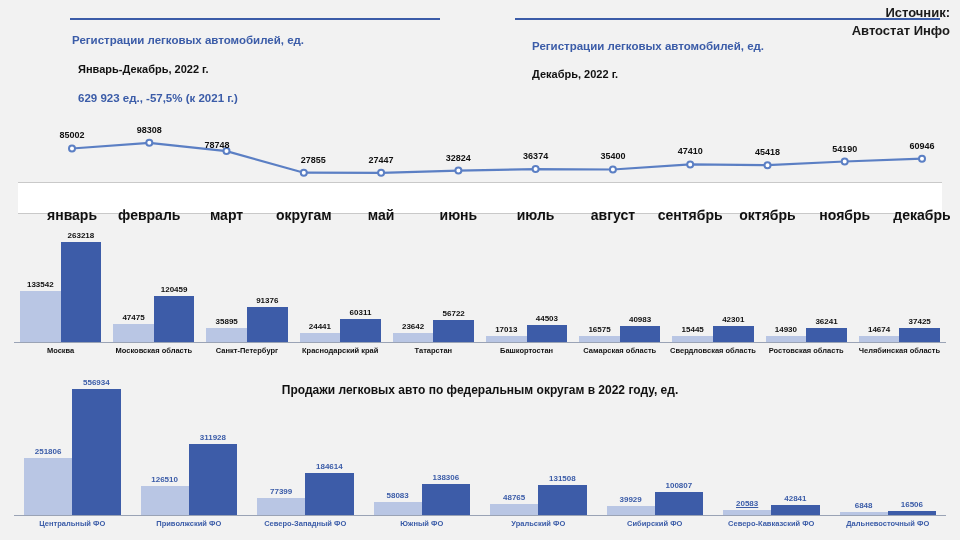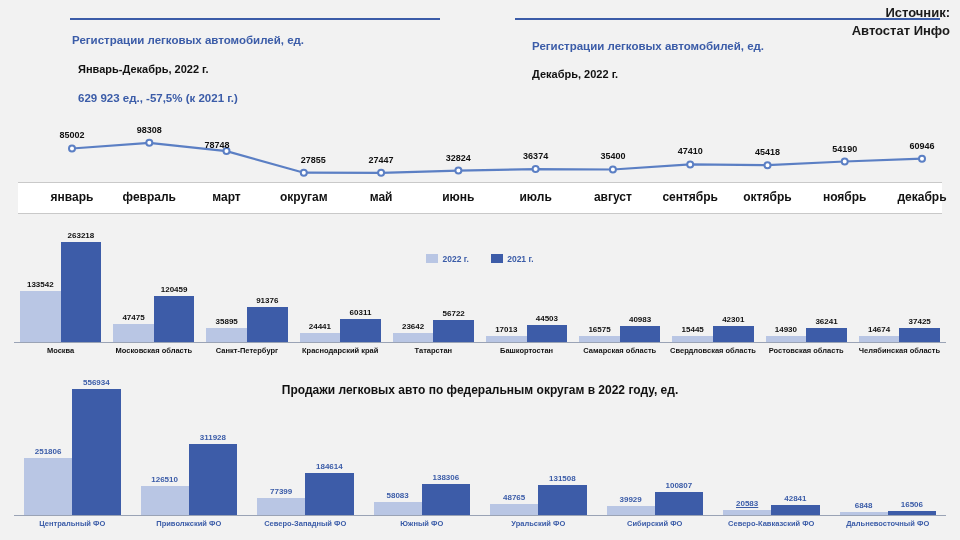--- a/index.html
+++ b/index.html
@@ -29,21 +29,21 @@
   
   .linewrap{position:absolute;left:0;top:118px;width:960px;height:100px;}
   .linewrap svg{display:block;}
   .lbl-pt{position:absolute;font-size:9px;font-weight:bold;color:#111;white-space:nowrap;}
 
   .axisband{
     position:absolute;left:18px;top:182px;width:924px;height:30px;
     background:#ffffff;border-top:1px solid #c9c9c9;border-bottom:1px solid #c9c9c9;
   }
   .mlabel{
-    position:absolute;top:190px;font-size:12px;font-weight:bold;color:#111;
+    position:absolute;top:207px;font-size:14px;font-weight:bold;color:#111;
     text-align:center;
   }
 
   
   .sec-title{
     position:absolute;width:960px;text-align:center;
     font-size:12px;font-weight:bold;color:#111;
   }
 
   
@@ -131,28 +131,20 @@
       <div class="mlabel" style="left: 343.091px; width: 76px;">май</div>
       <div class="mlabel" style="left: 420.364px; width: 76px;">июнь</div>
       <div class="mlabel" style="left: 497.636px; width: 76px;">июль</div>
       <div class="mlabel" style="left: 574.909px; width: 76px;">август</div>
       <div class="mlabel" style="left: 652.182px; width: 76px;">сентябрь</div>
       <div class="mlabel" style="left: 729.455px; width: 76px;">октябрь</div>
       <div class="mlabel" style="left: 806.727px; width: 76px;">ноябрь</div>
       <div class="mlabel" style="left: 884px; width: 76px;">декабрь</div>
     </div>
 
-  <div class="legend" style="top:254px;">
-    <span class="item">
-      <span class="sw" style="background:#b9c6e4;"></span><span>2022 г.</span>
-    </span>
-    <span class="item">
-      <span class="sw" style="background:#3d5ca8;"></span><span>2021 г.</span>
-    </span>
-  </div>
   <div class="chart" id="chart-top10" style="left:14px;top:230px;width:932px;height:112px;">
       <div class="bar light" style="left: 6px; width: 40.6px; height: 50.7344px; bottom: 0px;"></div>
       <div class="bar-lbl dark-txt" style="left: 4.3px; width: 44px; bottom: 52.7344px;">133542</div>
       <div class="bar dark" style="left: 46.6px; width: 40.6px; height: 100px; bottom: 0px;"></div>
       <div class="bar-lbl dark-txt" style="left: 44.9px; width: 44px; bottom: 102px;">263218</div>
       <div class="bar light" style="left: 99.2px; width: 40.6px; height: 18.0364px; bottom: 0px;"></div>
       <div class="bar-lbl dark-txt" style="left: 97.5px; width: 44px; bottom: 20.0364px;">47475</div>
       <div class="bar dark" style="left: 139.8px; width: 40.6px; height: 45.764px; bottom: 0px;"></div>
       <div class="bar-lbl dark-txt" style="left: 138.1px; width: 44px; bottom: 47.764px;">120459</div>
       <div class="bar light" style="left: 192.4px; width: 40.6px; height: 13.637px; bottom: 0px;"></div>

